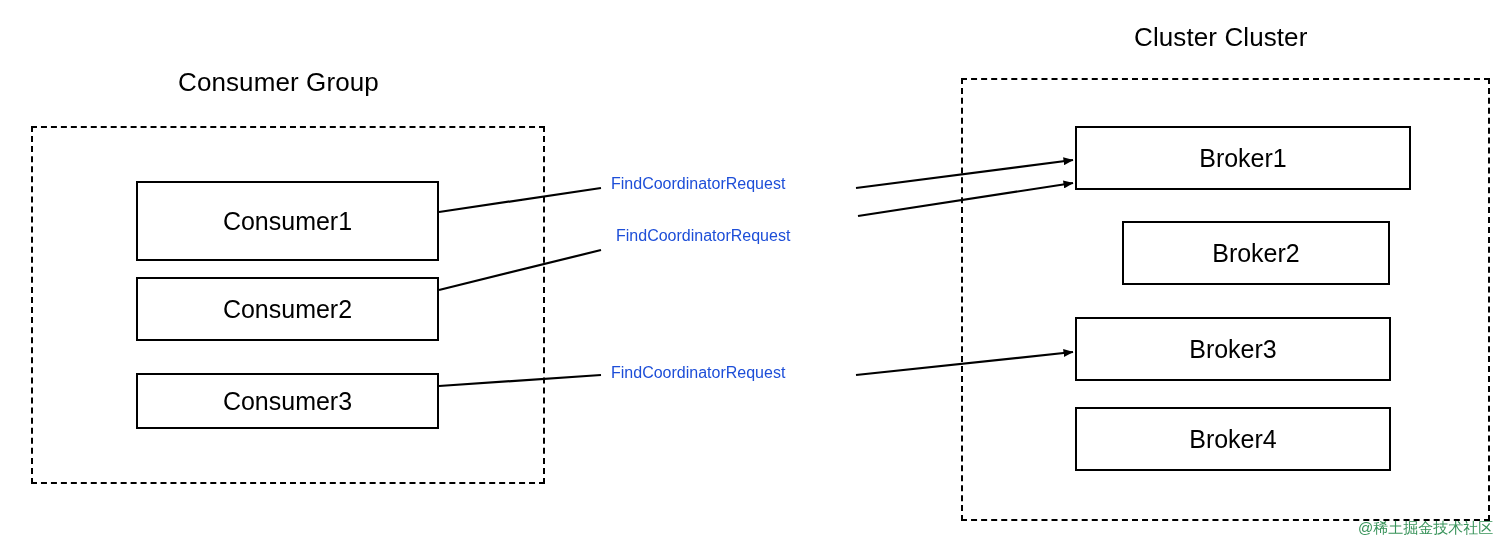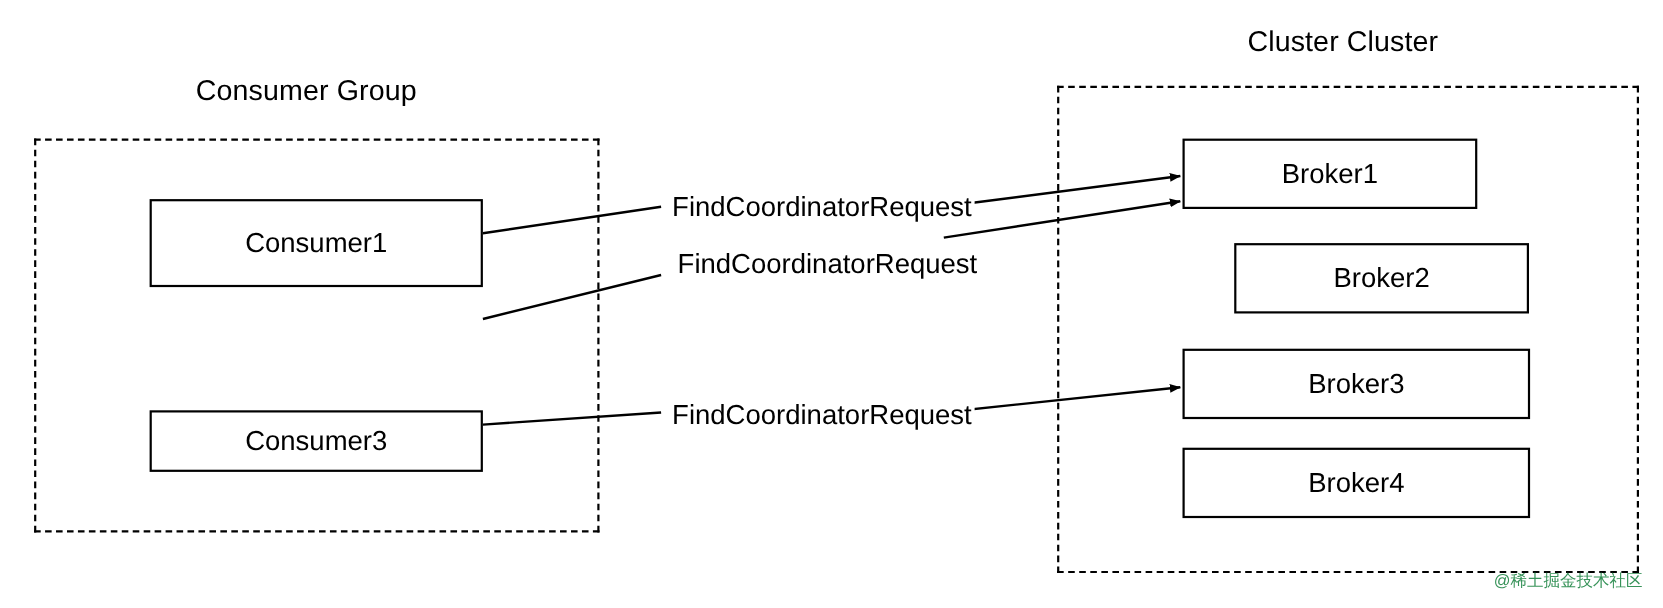--- a/index.html
+++ b/index.html
@@ -45,22 +45,22 @@
     box-sizing: border-box;
     display: flex;
     align-items: center;
     justify-content: center;
     font-size: 25px;
     color: #000000;
     white-space: nowrap;
   }
   .edge-label {
     position: absolute;
-    font-size: 25px;
-    color: #000000;
+    font-size: 16px;
+    color: #1d4ed8;
     white-space: nowrap;
     background: #ffffff;
     padding: 0 3px;
     line-height: 1;
   }
   .watermark {
     position: absolute;
     font-size: 15px;
     color: #15803d;
     white-space: nowrap;
@@ -89,29 +89,32 @@
     <line x1="856" y1="375" x2="1073" y2="352" stroke="#000000" stroke-width="2.2" marker-end="url(#arrowhead)"></line>
   </svg>
 
   <div class="group-title" style="left:178px; top:67px;">Consumer Group</div>
 
   <div class="dashed-region" style="left:31px; top:126px; width:514px; height:358px;"></div>
 
   <div class="node-box" style="left:136px; top:181px; width:303px; height:80px;">
     <span>Consumer1</span>
   </div>
+  <div class="node-box" style="left:136px; top:277px; width:303px; height:64px;">
+    <span>Consumer2</span>
+  </div>
   <div class="node-box" style="left:136px; top:373px; width:303px; height:56px;">
     <span>Consumer3</span>
   </div>
 
   <div class="group-title" style="left:1134px; top:22px;">Cluster Cluster</div>
 
   <div class="dashed-region" style="left:961px; top:78px; width:529px; height:443px;"></div>
 
-  <div class="node-box" style="left:1075px; top:126px; width:268px; height:64px;">
+  <div class="node-box" style="left:1075px; top:126px; width:336px; height:64px;">
     <span>Broker1</span>
   </div>
   <div class="node-box" style="left:1122px; top:221px; width:268px; height:64px;">
     <span>Broker2</span>
   </div>
   <div class="node-box" style="left:1075px; top:317px; width:316px; height:64px;">
     <span>Broker3</span>
   </div>
   <div class="node-box" style="left:1075px; top:407px; width:316px; height:64px;">
     <span>Broker4</span>

